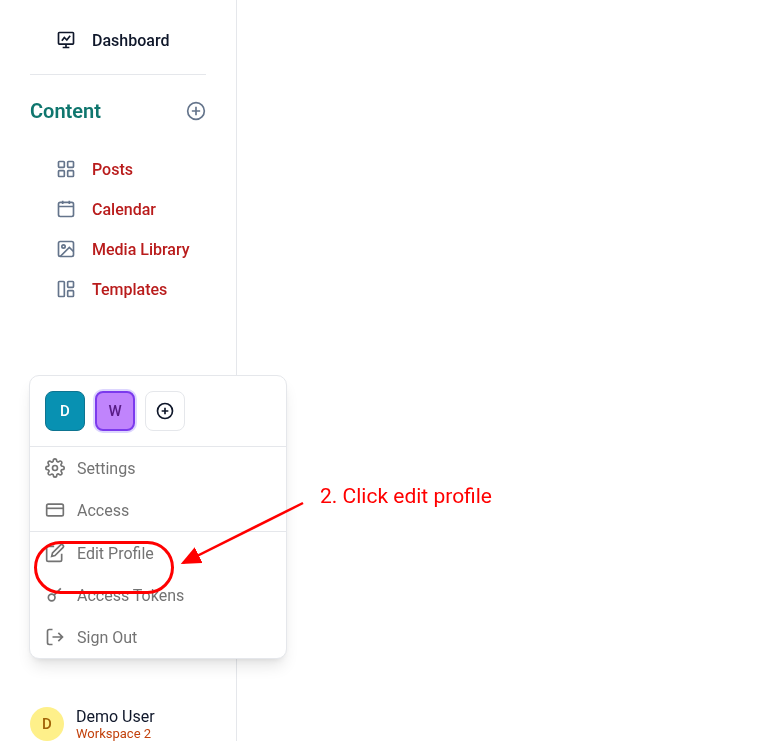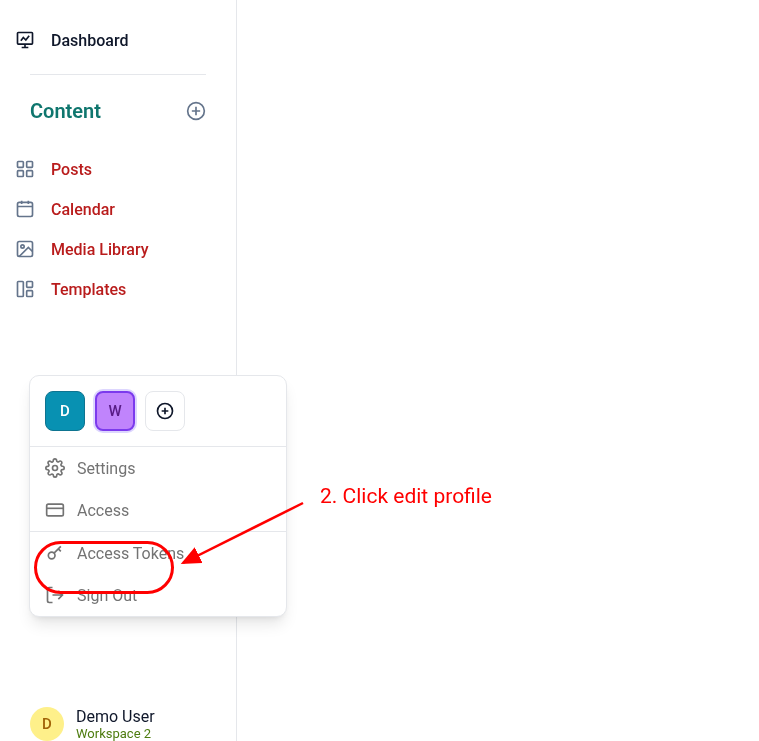--- a/index.html
+++ b/index.html
@@ -21,20 +21,21 @@
     }
     .nav-item {
       display: flex;
       align-items: center;
       gap: 16px;
       padding: 10px 15px;
       cursor: pointer;
       color: #0f172a;
       font-size: 16px;
       font-weight: 500;
+      margin-left: 41px;
     }
     .nav-item.muted { color: #b91c1c; }
     .nav-item svg { flex-shrink: 0; }
     .divider {
       height: 1px;
       background: #e5e7eb;
       margin: 14px 30px;
     }
     .section-header {
       display: flex;
@@ -63,21 +64,21 @@
       background: #fef08a;
       display: flex;
       align-items: center;
       justify-content: center;
       font-weight: 500;
       color: #a16207;
       font-size: 15px;
     }
     .user-info { display: flex; flex-direction: column; }
     .user-name { font-size: 16px; color: #0f172a; }
-    .user-workspace { font-size: 13px; color: #4d7c0f; }
+    .user-workspace { font-size: 13px; color: #c2410c; }
     .popover {
       position: absolute;
       left: 29px;
       top: 375px;
       width: 258px;
       background: #fff;
       border: 1px solid #e5e7eb;
       border-radius: 10px;
       box-shadow: 0 10px 15px -3px rgba(0,0,0,0.1), 0 4px 6px -4px rgba(0,0,0,0.1);
       z-index: 10;
@@ -239,20 +240,27 @@
   <div class="menu-item">
     <svg width="20" height="20" viewBox="0 0 24 24" fill="none" stroke="currentColor" stroke-width="2">
         <rect x="2" y="5" width="20" height="14" rx="2"></rect>
         <path d="M2 10h20"></path>
       </svg>
     <span>Access</span>
   </div>
 
   <div class="menu-sep"></div>
 
+  <div class="menu-item">
+    <svg width="20" height="20" viewBox="0 0 24 24" fill="none" stroke="currentColor" stroke-width="2">
+        <path d="M11 4H4a2 2 0 0 0-2 2v14a2 2 0 0 0 2 2h14a2 2 0 0 0 2-2v-7"></path>
+        <path d="M18.5 2.5a2.12 2.12 0 0 1 3 3L12 15l-4 1 1-4 9.5-9.5z"></path>
+      </svg>
+    <span>Edit Profile</span>
+  </div>
 
   <div class="menu-item">
     <svg width="20" height="20" viewBox="0 0 24 24" fill="none" stroke="currentColor" stroke-width="2">
         <circle cx="8" cy="15" r="4"></circle>
         <path d="M10.85 12.15L19 4M16 7l3 3"></path>
       </svg>
     <span>Access Tokens</span>
   </div>
 
   <div class="menu-item">

